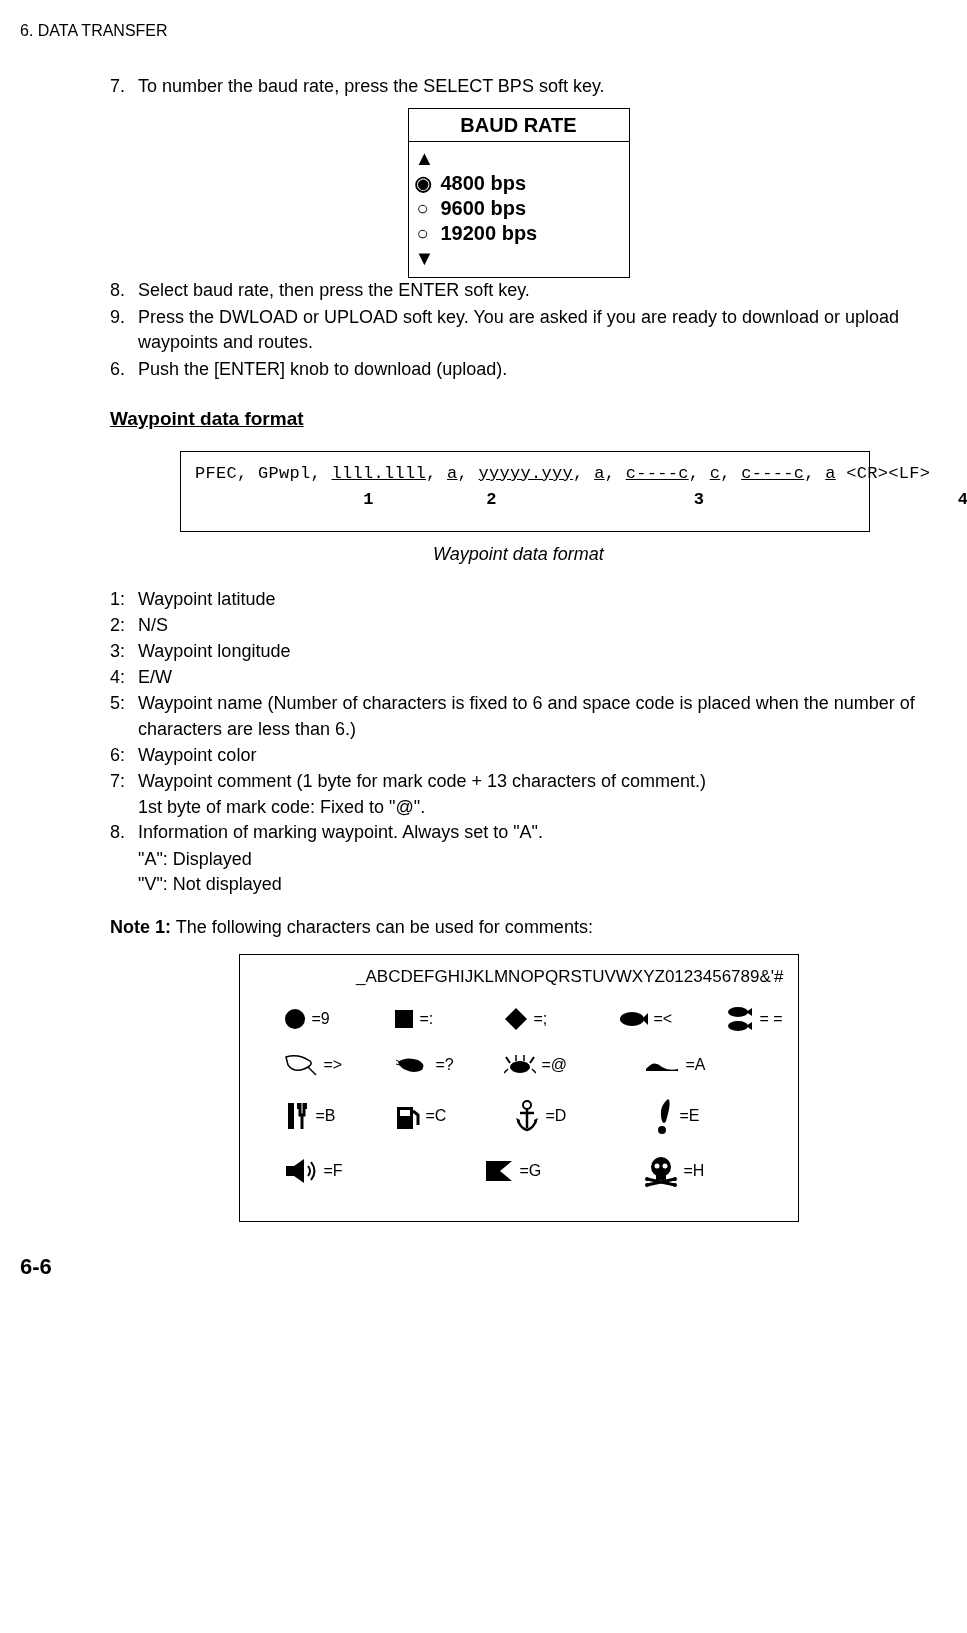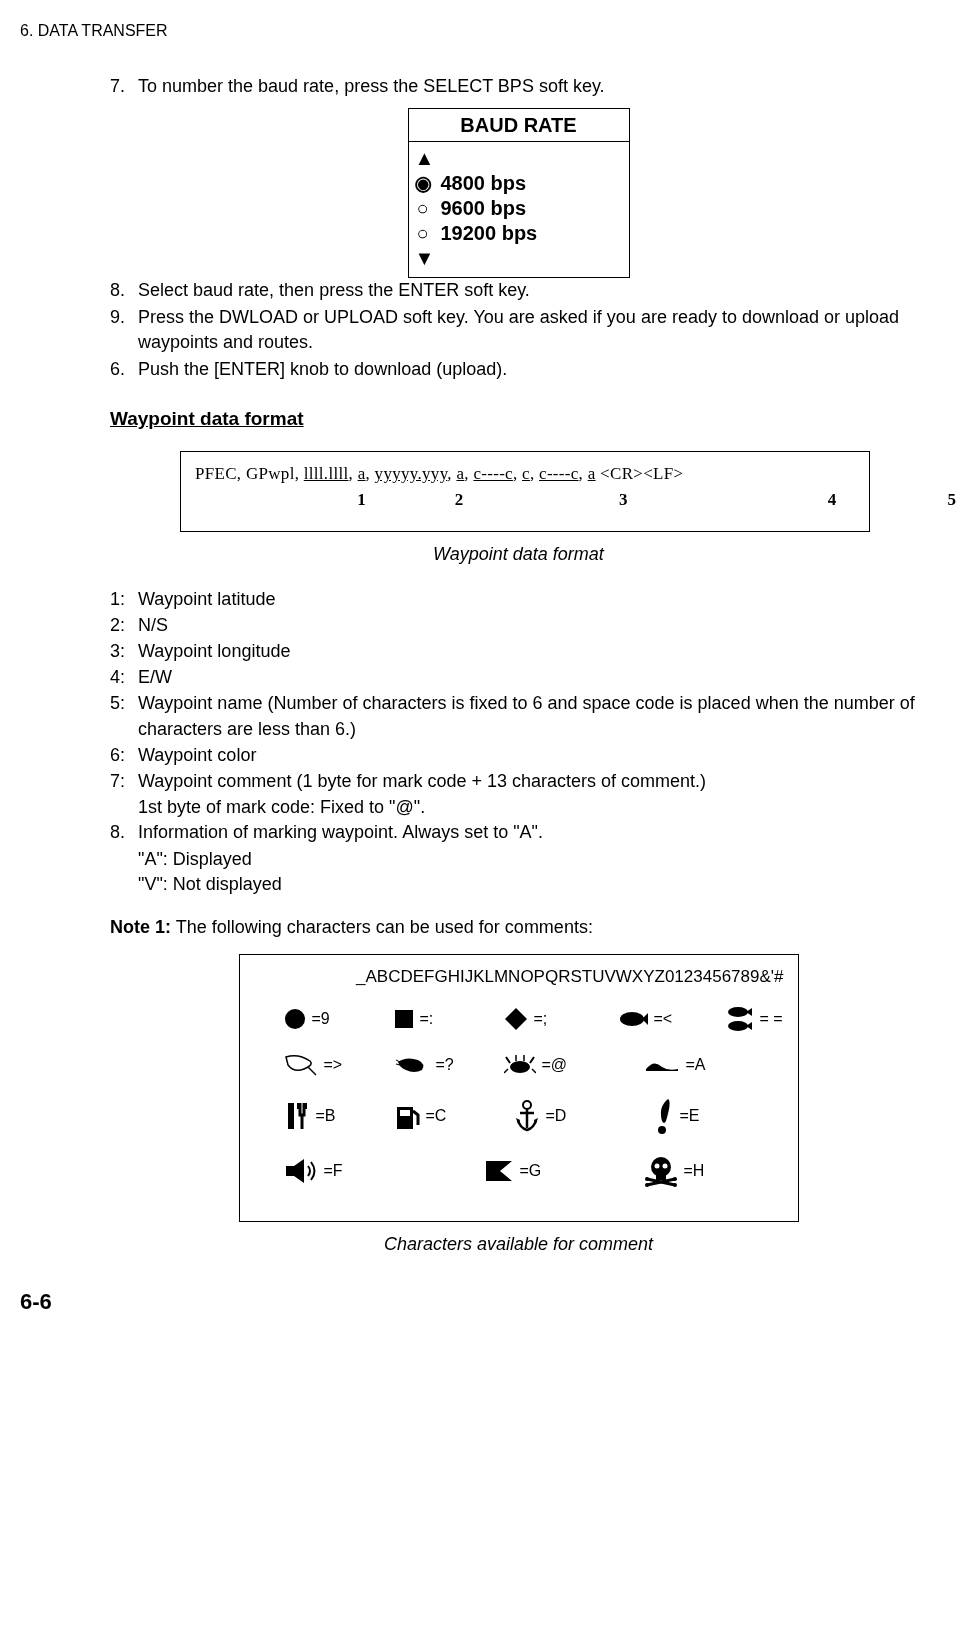--- a/index.html
+++ b/index.html
@@ -64,21 +64,21 @@
     text-decoration: underline;
     margin-top: 24px;
     margin-bottom: 18px;
     font-size: 19px;
   }
   .format-box {
     border: 1.5px solid #000;
     width: 660px;
     margin: 0 auto 0 70px;
     padding: 10px 14px 19px 14px;
-    font-family: Liberation Serif, serif;
+    font-family: Liberation Mono, monospace;
   }
   .format-line1 {
     font-size: 17px;
     letter-spacing: 0.3px;
     white-space: nowrap;
   }
   .u { text-decoration: underline; }
   .format-line2 {
     font-weight: bold;
     font-size: 17px;
@@ -368,17 +368,16 @@
             <circle cx="3" cy="24" r="2" fill="#000"></circle>
             <circle cx="31" cy="24" r="2" fill="#000"></circle>
             <circle cx="3" cy="30" r="2" fill="#000"></circle>
             <circle cx="31" cy="30" r="2" fill="#000"></circle>
           </svg>
           <span>=H</span>
         </div>
     </div>
   </div>
 
-  <div class="caption">Characters available for comment</div>
 
 </div>
 
 <div class="page-num">6-6</div>
 
 </body></html>

